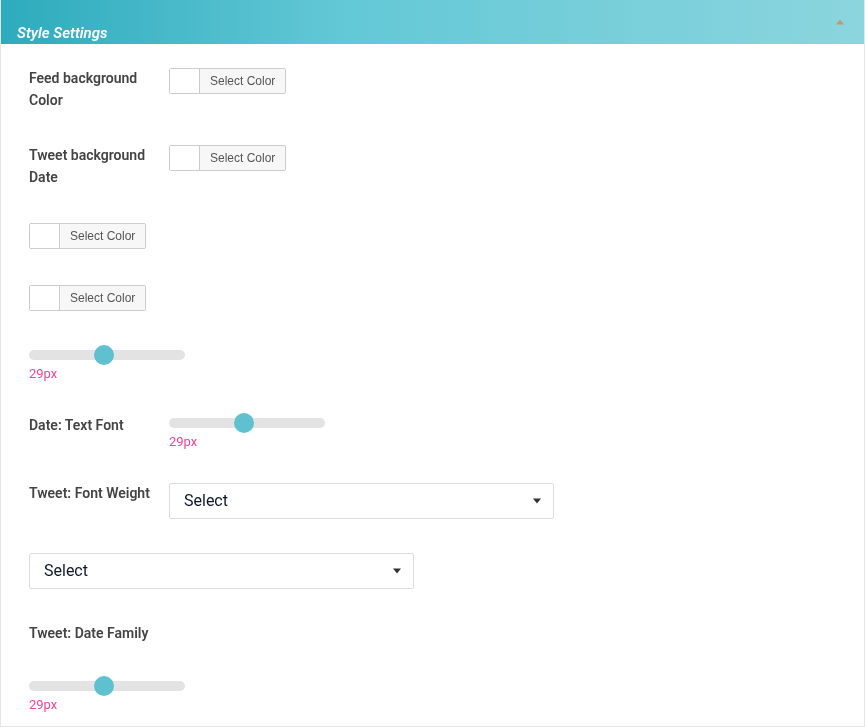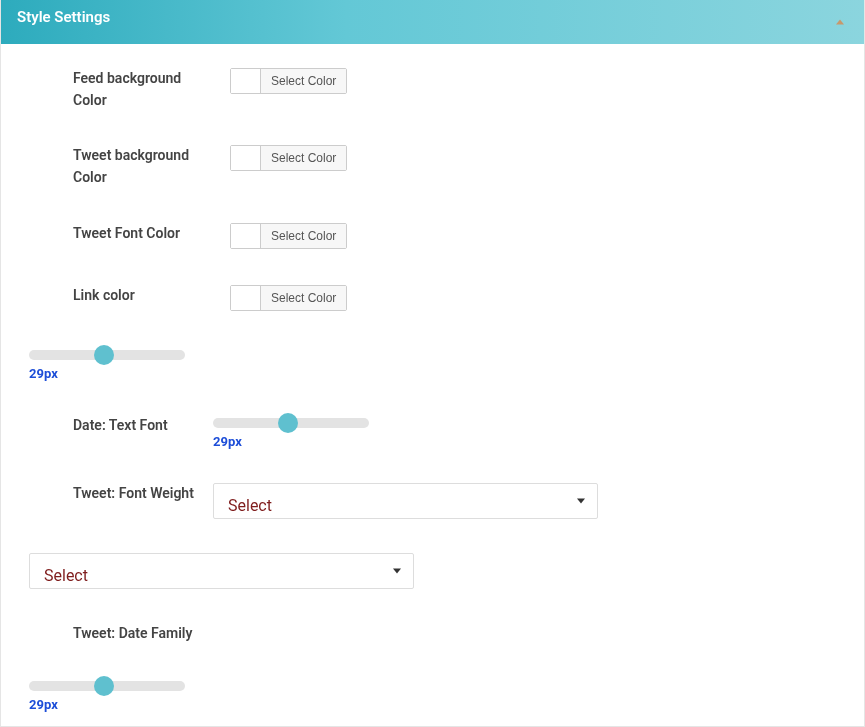--- a/index.html
+++ b/index.html
@@ -21,23 +21,24 @@
     height: 727px;
     overflow: hidden;
   }
   .panel-header {
     height: 44px;
     background: linear-gradient(to right, #2dabbd, #63c8d6 40%, #8bd5de);
     color: #fff;
     font-weight: 600;
     font-size: 15px;
     display: flex;
-    align-items: flex-start;
-    padding: 8px 16px;
+    align-items: flex-end;
+    padding: 2px 16px;
     position: relative;
+    font-style: italic;
   }
   .panel-header .caret {
     position: absolute;
     right: 20px;
     top: 50%;
     transform: translateY(-50%);
     width: 0; height: 0;
     border-left: 4px solid transparent;
     border-right: 4px solid transparent;
     border-bottom: 5px solid #c7986c;
@@ -50,34 +51,32 @@
     align-items: flex-start;
   }
   .row + .row { margin-top: 34px; }
   .label-col {
     width: 140px;
     flex: 0 0 140px;
     font-weight: 600;
     font-size: 14px;
     color: #444;
     line-height: 1.55;
-    margin-left: 44px;
   }
   .control-col {
     flex: 1;
   }
 
   
   .color-picker {
     display: inline-flex;
     height: 26px;
     border: 1px solid #ccc;
     border-radius: 2px;
     background: #f7f7f7;
-    margin-left: 17px;
   }
   .color-swatch {
     width: 30px;
     border-right: 1px solid #ccc;
     background: #fff;
   }
   .color-btn {
     min-width: 72px;
     font-size: 12px;
     color: #555;
@@ -102,37 +101,36 @@
     top: 50%;
     width: 20px; height: 20px;
     border-radius: 50%;
     background: #5fc0cf;
     transform: translate(-50%, -50%);
     cursor: pointer;
   }
   .slider-value {
     margin-top: 6px;
     font-size: 13px;
-    color: #1d4ed8;
-    font-weight: bold;
+    color: #ec4899;
   }
 
   
   .select {
     position: relative;
     width: 385px;
     height: 36px;
     border: 1px solid #ddd;
     border-radius: 2px;
     background: #fff;
     display: flex;
-    align-items: flex-start;
-    padding: 12px 14px;
+    align-items: center;
+    padding: 5px 14px;
     font-size: 16px;
-    color: #7f1d1d;
+    color: #0f172a;
     cursor: pointer;
   }
   .select .sel-caret {
     position: absolute;
     right: 12px;
     top: 50%;
     transform: translateY(-50%);
     width: 0; height: 0;
     border-left: 4px solid transparent;
     border-right: 4px solid transparent;
@@ -155,41 +153,39 @@
       <div class="label-col">Feed background Color</div>
       <div class="control-col">
         <div class="color-picker">
           <span class="color-swatch"></span>
           <button type="button" class="color-btn">Select Color</button>
         </div>
       </div>
     </div>
 
     <div class="row">
-      <div class="label-col">Tweet background Color</div>
-      <div class="control-col">
-        <div class="color-picker">
-          <span class="color-swatch"></span>
-          <button type="button" class="color-btn">Select Color</button>
-        </div>
-      </div>
-    </div>
-
-    <div class="row">
-      <div class="label-col">Tweet Font Color</div>
-      <div class="control-col">
-        <div class="color-picker">
-          <span class="color-swatch"></span>
-          <button type="button" class="color-btn">Select Color</button>
-        </div>
-      </div>
-    </div>
-
-    <div class="row">
-      <div class="label-col">Link color</div>
+      <div class="label-col">Tweet background Date</div>
+      <div class="control-col">
+        <div class="color-picker">
+          <span class="color-swatch"></span>
+          <button type="button" class="color-btn">Select Color</button>
+        </div>
+      </div>
+    </div>
+
+    <div class="row">
+      <div class="control-col">
+        <div class="color-picker">
+          <span class="color-swatch"></span>
+          <button type="button" class="color-btn">Select Color</button>
+        </div>
+      </div>
+    </div>
+
+    <div class="row">
       <div class="control-col">
         <div class="color-picker">
           <span class="color-swatch"></span>
           <button type="button" class="color-btn">Select Color</button>
         </div>
       </div>
     </div>
 
     <div class="row">
       <div class="control-col">

